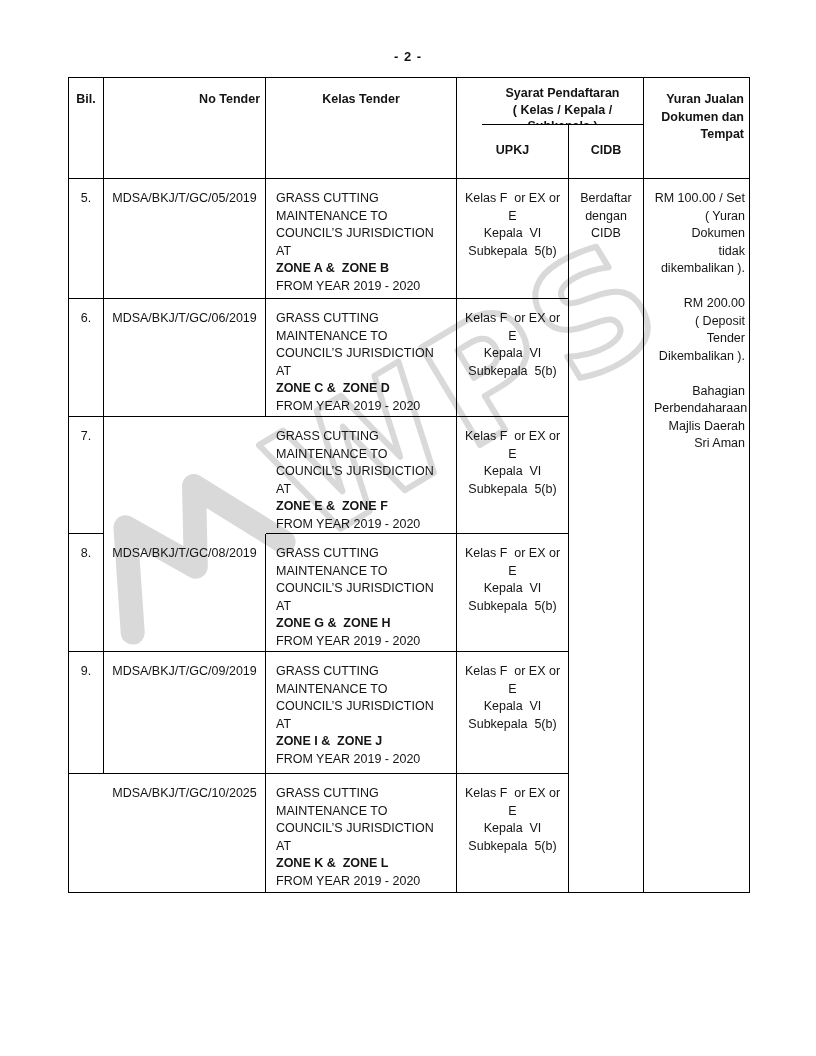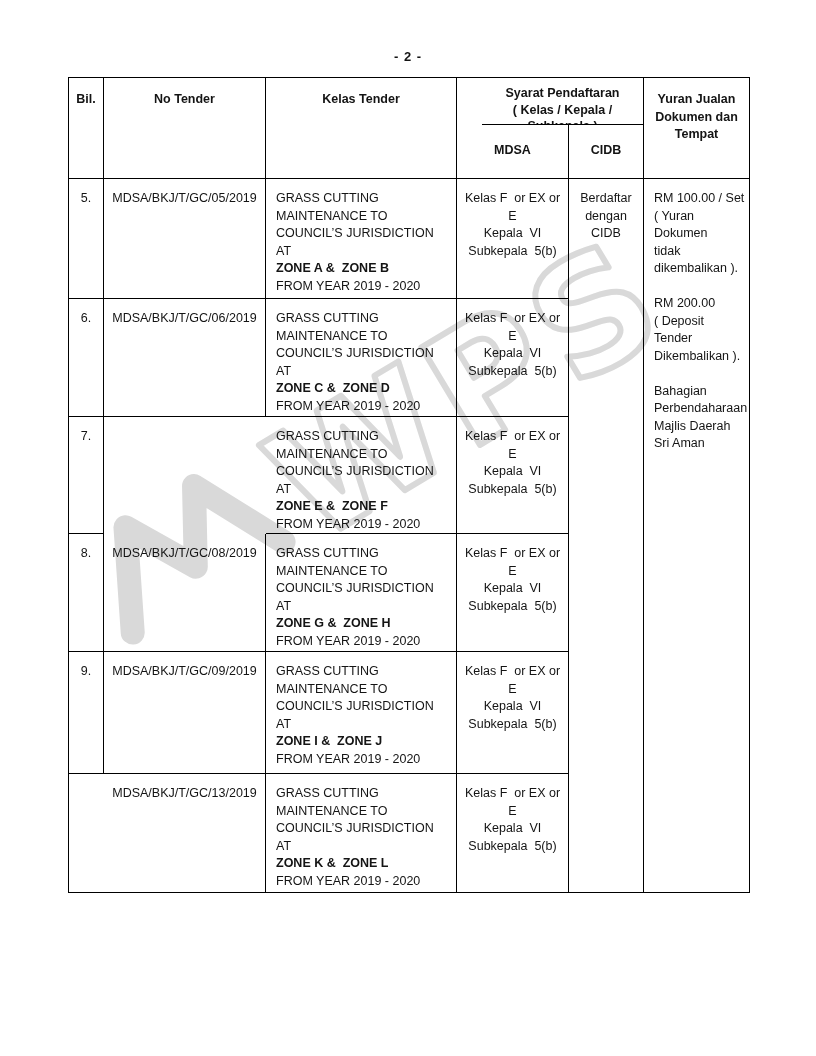--- a/index.html
+++ b/index.html
@@ -46,21 +46,21 @@
     font-size: 12.5px;
     line-height: 17.5px;
     background: transparent;
   }
   .c {
     border-right: 1.6px solid #000;
     border-bottom: 1.6px solid #000;
     padding: 11px 5px 0 5px;
     overflow: hidden;
   }
-  .c.nr { border-right: none; }
+  .c.nr { border-right: none; text-align: right; }
   .c.nb { border-bottom: none; }
   .hdr { font-weight: bold; text-align: center; padding-top: 13px; }
   .ctr { text-align: center; }
   .pre { white-space: pre-line; }
   .tajuk { text-align: left; padding-left: 10px; padding-right: 8px; }
   .bold { font-weight: bold; }
   .syarat-h { padding-top: 7px; line-height: 16.5px; }
   .sub-h { padding-top: 17px; }
   .yuran-d { text-align: left; padding-left: 10px; padding-right: 4px; }
 </style>
@@ -74,25 +74,25 @@
       <path d="M0 -18 L48 -112 L88 -42 L128 -112 L176 -18" stroke-width="24"></path>
       <text x="200" y="0" font-family="DejaVu Sans, sans-serif" font-weight="bold" font-size="156" letter-spacing="8" stroke-width="6">WPS</text>
     </g>
   </svg>
 
   <div class="pageno">- 2 -</div>
 
   <div class="tbl">
 
     <div class="c hdr" style="grid-column:1; grid-row:1/3;">Bil.</div>
-    <div class="c hdr" style="grid-column:2; grid-row:1/3;">No Tender</div>
+    <div class="c hdr" style="grid-column:2; grid-row:1/3;text-align:right;">No Tender</div>
     <div class="c hdr" style="grid-column:3; grid-row:1/3;">Kelas Tender</div>
     <div class="c hdr pre syarat-h" style="grid-column:4/6; grid-row:1;margin-left:25px;">Syarat Pendaftaran
 ( Kelas / Kepala / Subkepala )</div>
-    <div class="c hdr sub-h" style="grid-column:4; grid-row:2;">MDSA</div>
+    <div class="c hdr sub-h" style="grid-column:4; grid-row:2;">UPKJ</div>
     <div class="c hdr sub-h" style="grid-column:5; grid-row:2;">CIDB</div>
     <div class="c hdr pre nr" style="grid-column:6; grid-row:1/3;">Yuran Jualan
 Dokumen dan
 Tempat</div>
 
     <div class="c ctr" style="grid-column:1; grid-row:3;">5.</div>
     <div class="c ctr" style="grid-column:2; grid-row:3;">MDSA/BKJ/T/GC/05/2019</div>
     <div class="c tajuk" style="grid-column:3; grid-row:3;">
       <div class="pre">GRASS CUTTING
 MAINTENANCE TO
@@ -153,21 +153,21 @@
 MAINTENANCE TO
 COUNCIL’S JURISDICTION AT</div>
       <div class="bold">ZONE I &amp;&nbsp; ZONE J</div>
       <div>FROM YEAR 2019 - 2020</div>
     </div>
     <div class="c ctr pre" style="grid-column:4; grid-row:7;">Kelas F&nbsp; or EX or
 E
 Kepala&nbsp; VI
 Subkepala&nbsp; 5(b)</div>
 
-    <div class="c ctr nb" style="grid-column:2; grid-row:8;">MDSA/BKJ/T/GC/13/2019</div>
+    <div class="c ctr nb" style="grid-column:2; grid-row:8;">MDSA/BKJ/T/GC/10/2025</div>
     <div class="c tajuk nb" style="grid-column:3; grid-row:8;">
       <div class="pre">GRASS CUTTING
 MAINTENANCE TO
 COUNCIL’S JURISDICTION AT</div>
       <div class="bold">ZONE K &amp;&nbsp; ZONE L</div>
       <div>FROM YEAR 2019 - 2020</div>
     </div>
     <div class="c ctr pre nb" style="grid-column:4; grid-row:8;">Kelas F&nbsp; or EX or
 E
 Kepala&nbsp; VI

